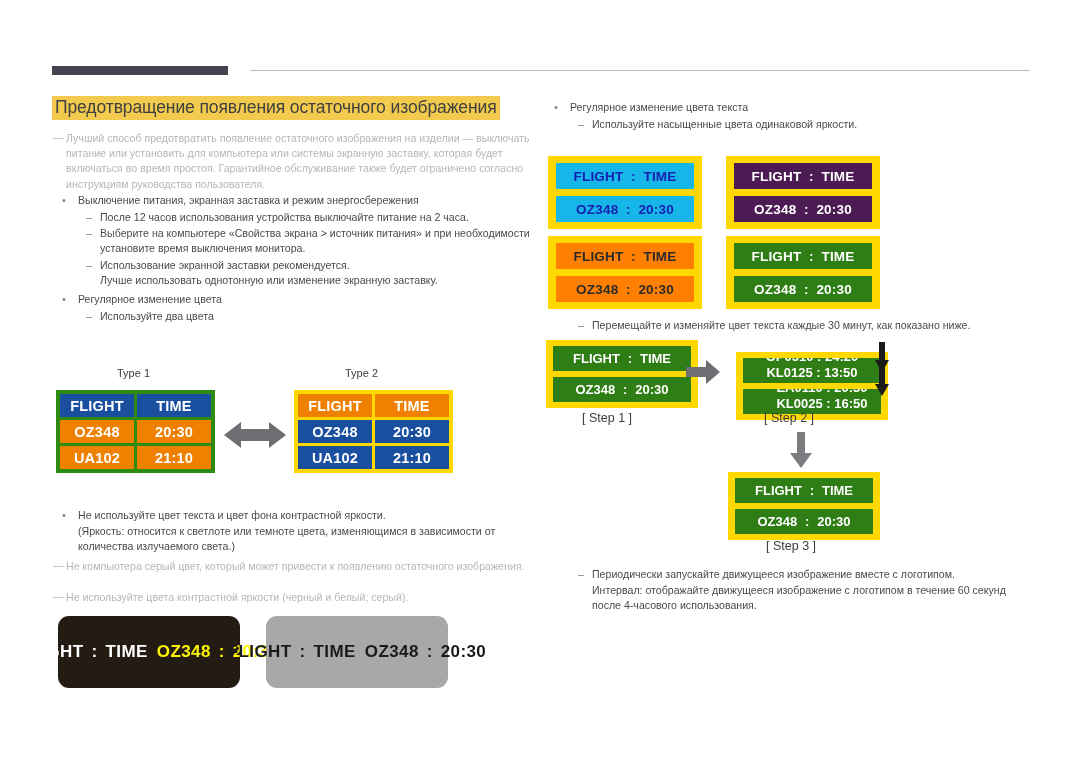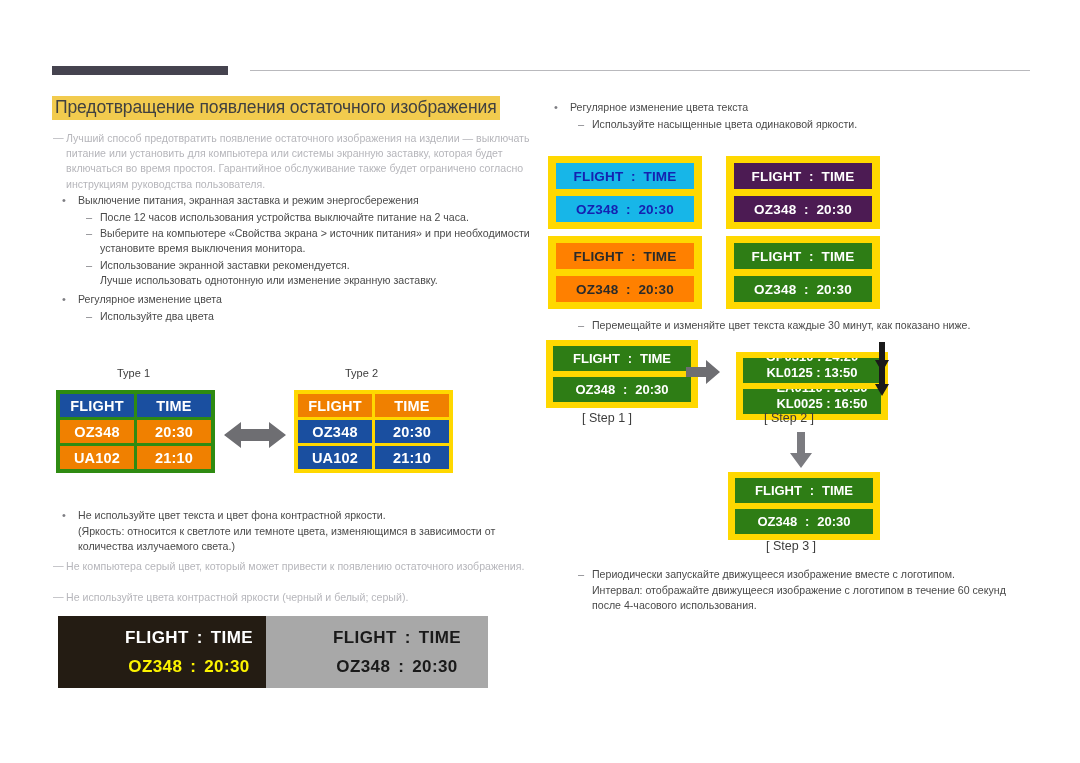--- a/index.html
+++ b/index.html
@@ -51,22 +51,22 @@
 
   
   #board-type2{left:294px;top:390px;padding:4px;background:#ffd800;gap:3px 3px;}
   #board-type2 .cell{width:74px;height:23px;}
   #board-type2 .hdr{background:#f08000;}
   #board-type2 .row{background:#1a4fa0;}
 
   .dblarrow{position:absolute;left:224px;top:420px;width:62px;height:30px;}
 
   
-  .cpanel{position:absolute;border-radius:0;display:flex;flex-direction:column;
-          align-items:center;justify-content:center;padding-left:40px;}
+  .cpanel{position:absolute;border-radius:11px;display:flex;flex-direction:row;
+          align-items:center;justify-content:center;}
   .cpanel .ln{font-size:17px;font-weight:bold;letter-spacing:.4px;white-space:nowrap;}
   .cpanel .ln .colon{display:inline-block;width:22px;text-align:center;}
   #panel-dark{left:58px;top:616px;width:182px;height:72px;background:#241c13;gap:9px;}
   #panel-dark .l1{color:#ffffff;}
   #panel-dark .l2{color:#fcf400;}
   #panel-grey{left:266px;top:616px;width:182px;height:72px;background:#a8a8a8;gap:9px;}
   #panel-grey .ln{color:#1a1a1a;}
 
   
   .sboard{position:absolute;background:#ffd800;padding:7px 8px;display:flex;

